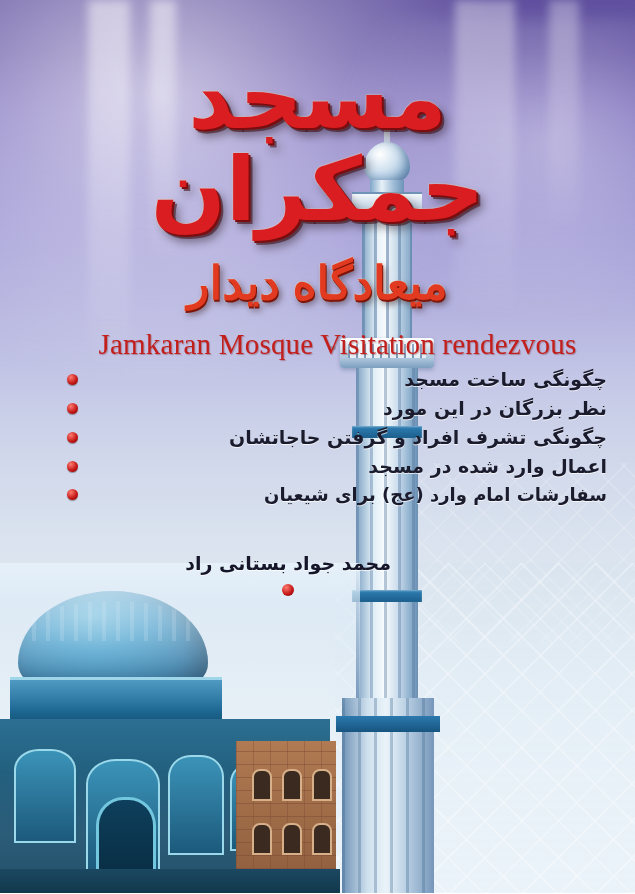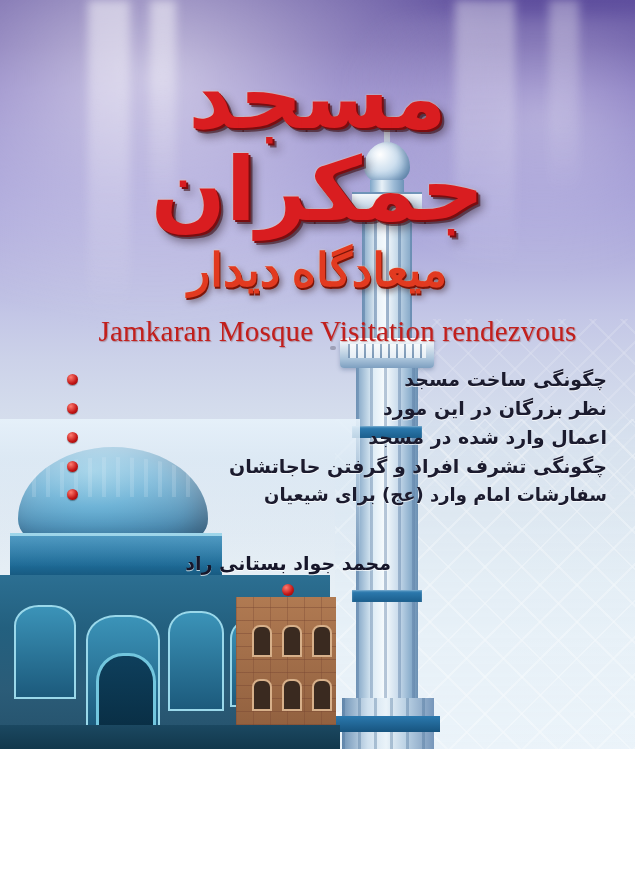--- a/index.html
+++ b/index.html
@@ -3,21 +3,21 @@
 <meta charset="utf-8">
 <style>
   html, body {
     margin: 0;
     padding: 0;
     background: #ffffff;
   }
   #cover {
     position: relative;
     width: 635px;
-    height: 749px;
+    height: 893px;
     overflow: hidden;
     font-family: "DejaVu Sans", sans-serif;
     background: #d9e6f2;
   }
 
   
   .sky {
     position: absolute;
     inset: 0;
     background:
@@ -337,22 +337,22 @@
     text-shadow:
       2px 2px 0 #7a0d10,
       4px 4px 0 rgba(60,10,12,0.55),
       6px 7px 10px rgba(30,10,20,0.45),
       0 0 2px #ffd9b0;
     direction: rtl;
     margin: 0;
     padding: 0 18px;
   }
   .subtitle-fa {
-    margin-top: 6px;
-    font-family: Liberation Serif, serif;
+    margin-top: 19px;
+    font-family: Liberation Sans, sans-serif;
     font-size: 46px;
     font-weight: bold;
     color: #e23a20;
     direction: rtl;
     text-shadow:
       1px 2px 0 #7d1508,
       3px 4px 6px rgba(40,10,10,0.5),
       0 0 2px #ffe2c0;
   }
   .title-en {
@@ -506,25 +506,25 @@
   <div class="bullets">
     <div class="bullet-row">
       <div class="bullet-text">چگونگی ساخت مسجد</div>
       <div class="bullet-dot"></div>
     </div>
     <div class="bullet-row">
       <div class="bullet-text">نظر بزرگان در این مورد</div>
       <div class="bullet-dot"></div>
     </div>
     <div class="bullet-row">
-      <div class="bullet-text">اعمال وارد شده در مسجد</div>
+      <div class="bullet-text">چگونگی تشرف افراد و گرفتن حاجاتشان</div>
       <div class="bullet-dot"></div>
     </div>
     <div class="bullet-row">
-      <div class="bullet-text">چگونگی تشرف افراد و گرفتن حاجاتشان</div>
+      <div class="bullet-text">اعمال وارد شده در مسجد</div>
       <div class="bullet-dot"></div>
     </div>
     <div class="bullet-row indent">
       <div class="bullet-text">سفارشات امام وارد (عج) برای شیعیان</div>
       <div class="bullet-dot"></div>
     </div>
   </div>
 
   <div class="author-row">
     <div class="author-name">محمد جواد بستانی راد</div>

